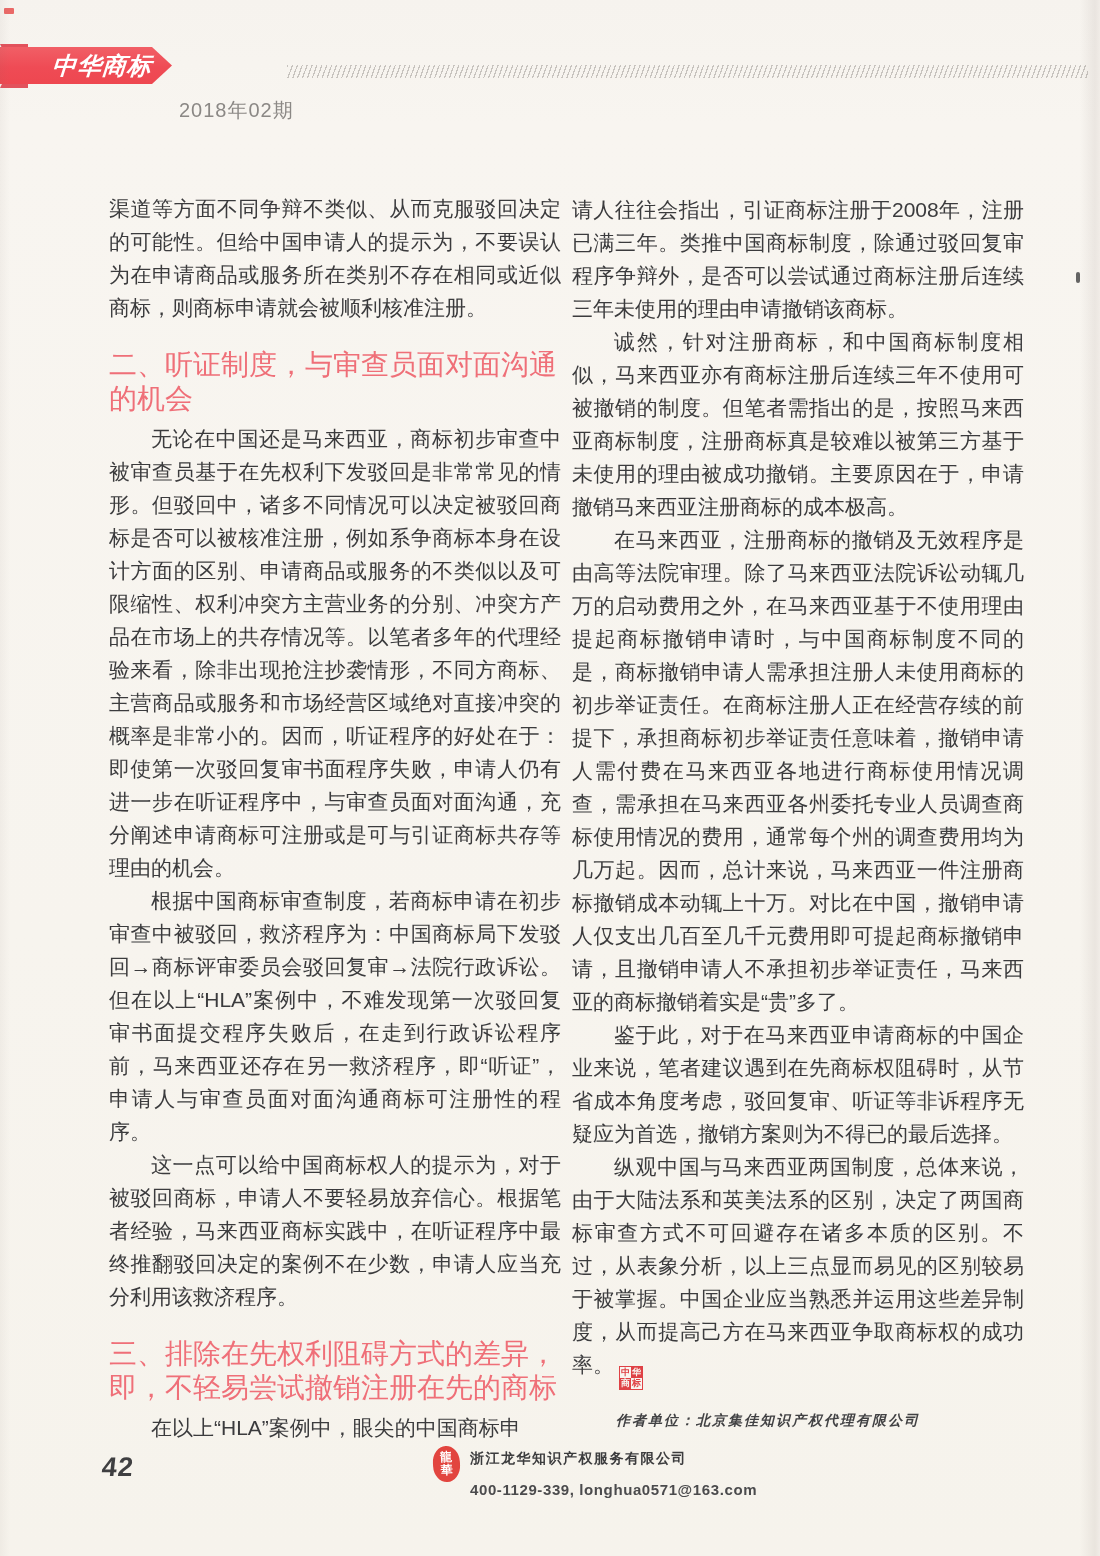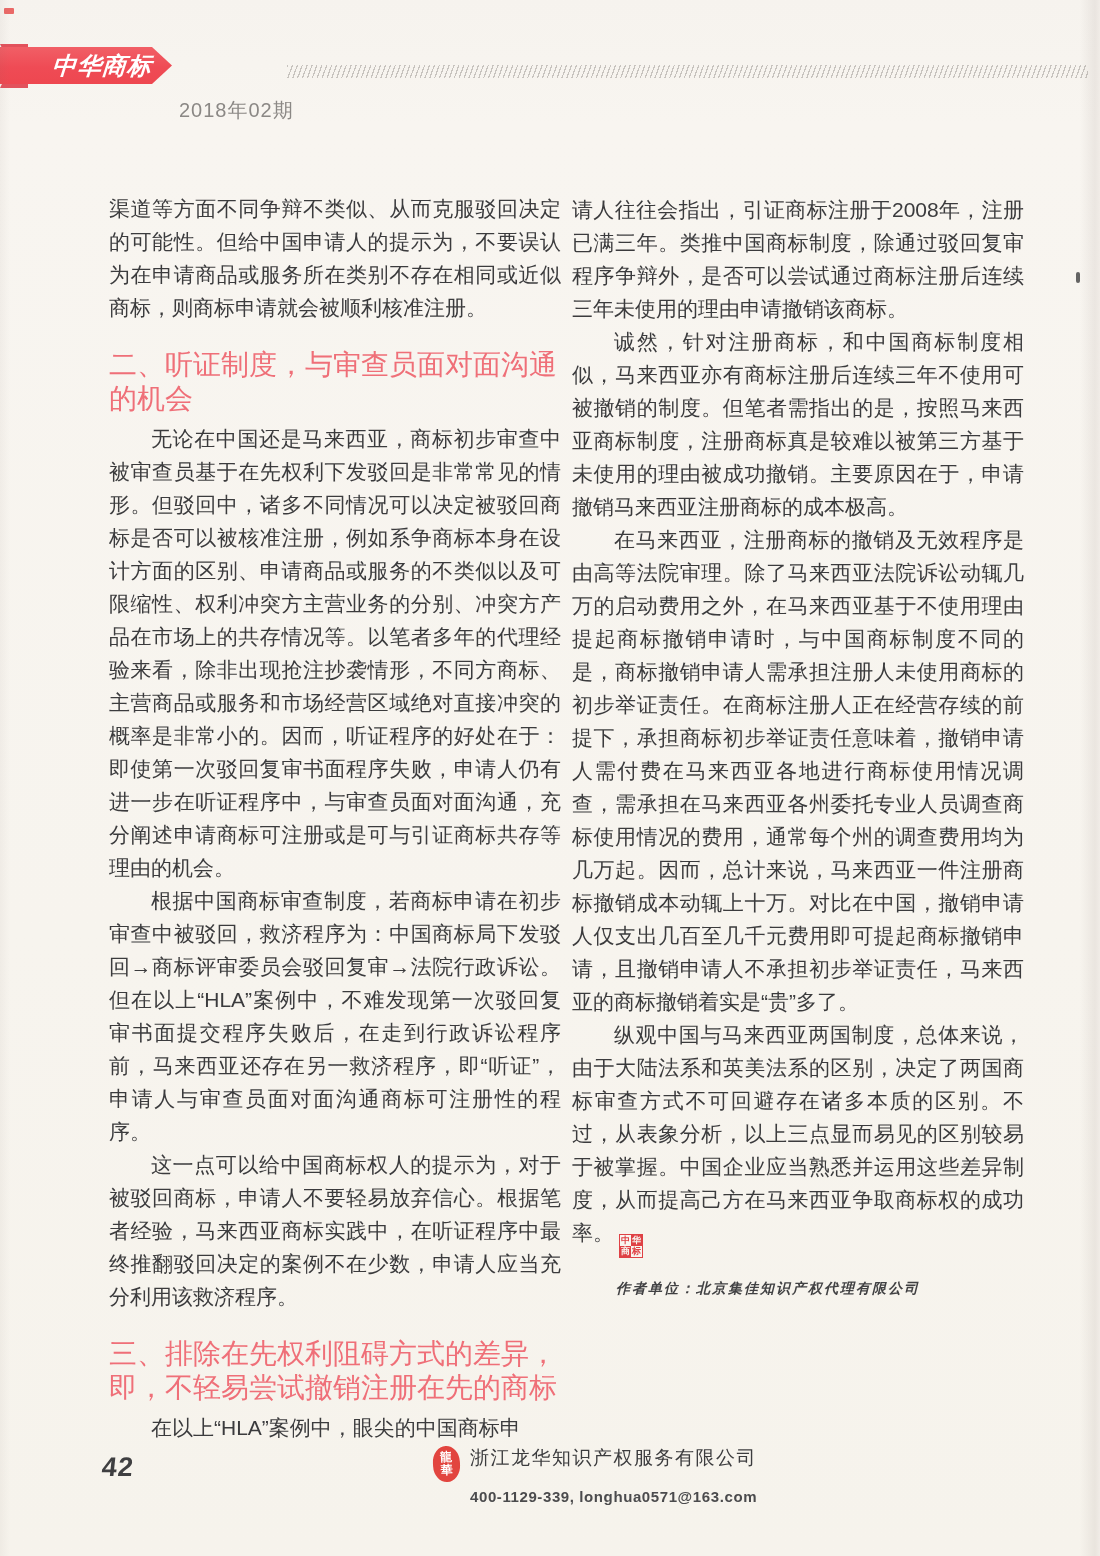--- a/index.html
+++ b/index.html
@@ -111,25 +111,25 @@
   .seal {
     width: 27px; height: 36px; border-radius: 50% / 46%;
     background: #e2453f; color: #fff;
     display: flex; flex-direction: column; align-items: center; justify-content: center;
     font-family: "DejaVu Serif", serif; font-size: 12px; line-height: 13px; font-weight: bold;
     transform: rotate(-3deg);
     flex: 0 0 auto;
   }
   .pub-text { margin-left: 10px; }
   .pub-name {
-    font-size: 19px; font-weight: normal; color: #3c3c3e; letter-spacing: 1.5px;
+    font-size: 14px; font-weight: bold; color: #3c3c3e; letter-spacing: 1.5px;
     line-height: 24px;
   }
   .pub-contact {
-    margin-top: 18px;
+    margin-top: 11px;
     font-size: 15px; font-weight: bold; color: #4b4b4d; letter-spacing: 0.6px;
     line-height: 18px;
   }
 </style>
 </head>
 <body>
 
 <div class="page">
 
   <div class="corner-mark"></div>
@@ -150,20 +150,21 @@
     <p class="para">根据中国商标审查制度，若商标申请在初步审查中被驳回，救济程序为：中国商标局下发驳回→商标评审委员会驳回复审→法院行政诉讼。但在以上“HLA”案例中，不难发现第一次驳回复审书面提交程序失败后，在走到行政诉讼程序前，马来西亚还存在另一救济程序，即“听证”，申请人与审查员面对面沟通商标可注册性的程序。</p>
     <p class="para">这一点可以给中国商标权人的提示为，对于被驳回商标，申请人不要轻易放弃信心。根据笔者经验，马来西亚商标实践中，在听证程序中最终推翻驳回决定的案例不在少数，申请人应当充分利用该救济程序。</p>
     <h2 class="heading">三、排除在先权利阻碍方式的差异，即，不轻易尝试撤销注册在先的商标</h2>
     <p class="para">在以上“HLA”案例中，眼尖的中国商标申</p>
   </section>
 
   <section class="col col-right">
     <p class="para no-indent">请人往往会指出，引证商标注册于2008年，注册已满三年。类推中国商标制度，除通过驳回复审程序争辩外，是否可以尝试通过商标注册后连续三年未使用的理由申请撤销该商标。</p>
     <p class="para">诚然，针对注册商标，和中国商标制度相似，马来西亚亦有商标注册后连续三年不使用可被撤销的制度。但笔者需指出的是，按照马来西亚商标制度，注册商标真是较难以被第三方基于未使用的理由被成功撤销。主要原因在于，申请撤销马来西亚注册商标的成本极高。</p>
     <p class="para">在马来西亚，注册商标的撤销及无效程序是由高等法院审理。除了马来西亚法院诉讼动辄几万的启动费用之外，在马来西亚基于不使用理由提起商标撤销申请时，与中国商标制度不同的是，商标撤销申请人需承担注册人未使用商标的初步举证责任。在商标注册人正在经营存续的前提下，承担商标初步举证责任意味着，撤销申请人需付费在马来西亚各地进行商标使用情况调查，需承担在马来西亚各州委托专业人员调查商标使用情况的费用，通常每个州的调查费用均为几万起。因而，总计来说，马来西亚一件注册商标撤销成本动辄上十万。对比在中国，撤销申请人仅支出几百至几千元费用即可提起商标撤销申请，且撤销申请人不承担初步举证责任，马来西亚的商标撤销着实是“贵”多了。</p>
+    <p class="para">鉴于此，对于在马来西亚申请商标的中国企业来说，笔者建议遇到在先商标权阻碍时，从节省成本角度考虑，驳回复审、听证等非诉程序无疑应为首选，撤销方案则为不得已的最后选择。</p>
     <p class="para"><span>纵观中国与马来西亚两国制度，总体来说，由于大陆法系和英美法系的区别，决定了两国商标审查方式不可回避存在诸多本质的区别。不过，从表象分析，以上三点显而易见的区别较易于被掌握。中国企业应当熟悉并运用这些差异制度，从而提高己方在马来西亚争取商标权的成功率。</span><span class="stamp">
           <span class="s-cell light">中</span>
           <span class="s-cell dark">华</span>
           <span class="s-cell dark">商</span>
           <span class="s-cell light">标</span>
         </span></p>
     <p class="author">作者单位：北京集佳知识产权代理有限公司</p>
   </section>
 
   <div>

